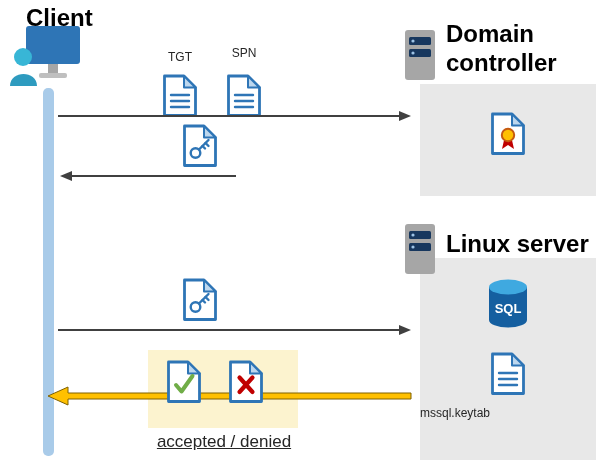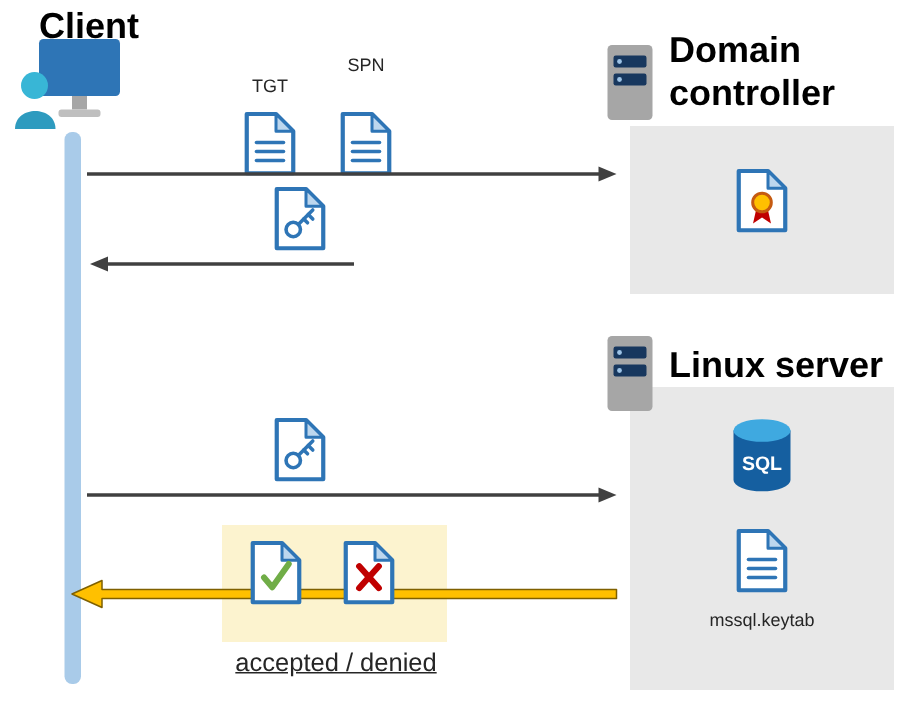--- a/index.html
+++ b/index.html
@@ -93,21 +93,21 @@
   </svg>
 
   <svg class="abs" style="left:490px; top:112px;" width="36" height="44" viewBox="0 0 36 44">
     <path class="doc-page" d="M2.5 2 H22 L33.5 13.5 V41.5 H2.5 Z"></path>
     <path class="doc-fold" d="M22 2 L33.5 13.5 H22 Z"></path>
     <path class="cert-ribbon" d="M14.5 26 L12 37 L18 33 L24 37 L21.5 26 Z"></path>
     <circle class="cert-seal" cx="18" cy="23" r="6.2"></circle>
   </svg>
 
   <div class="abs small-label" style="left:162px; top:50px; width:36px; text-align:center;">TGT</div>
-  <div class="abs small-label" style="left:226px; top:36px; width:36px; text-align:center;">SPN</div>
+  <div class="abs small-label" style="left:226px; top:46px; width:36px; text-align:center;">SPN</div>
 
   <svg class="abs" style="left:162px; top:74px;" width="36" height="44" viewBox="0 0 36 44">
     <path class="doc-page" d="M2.5 2 H22 L33.5 13.5 V41.5 H2.5 Z"></path>
     <path class="doc-fold" d="M22 2 L33.5 13.5 H22 Z"></path>
     <line class="doc-line" x1="9" y1="21" x2="27" y2="21"></line>
     <line class="doc-line" x1="9" y1="27" x2="27" y2="27"></line>
     <line class="doc-line" x1="9" y1="33" x2="27" y2="33"></line>
   </svg>
 
   <svg class="abs" style="left:226px; top:74px;" width="36" height="44" viewBox="0 0 36 44">
@@ -156,21 +156,21 @@
   </svg>
 
   <svg class="abs" style="left:490px; top:352px;" width="36" height="44" viewBox="0 0 36 44">
     <path class="doc-page" d="M2.5 2 H22 L33.5 13.5 V41.5 H2.5 Z"></path>
     <path class="doc-fold" d="M22 2 L33.5 13.5 H22 Z"></path>
     <line class="doc-line" x1="9" y1="21" x2="27" y2="21"></line>
     <line class="doc-line" x1="9" y1="27" x2="27" y2="27"></line>
     <line class="doc-line" x1="9" y1="33" x2="27" y2="33"></line>
   </svg>
 
-  <div class="abs small-label" style="left:420px; top:406px; width:176px; text-align:center;">mssql.keytab</div>
+  <div class="abs small-label" style="left:420px; top:406px; width:176px; text-align:left;">mssql.keytab</div>
 
   <svg class="abs" style="left:182px; top:278px;" width="36" height="44" viewBox="0 0 36 44">
     <path class="doc-page" d="M2.5 2 H22 L33.5 13.5 V41.5 H2.5 Z"></path>
     <path class="doc-fold" d="M22 2 L33.5 13.5 H22 Z"></path>
     <circle class="key-glyph" cx="13.5" cy="29" r="4.8"></circle>
     <path class="key-glyph" d="M17 25.5 L26.5 16"></path>
     <path class="key-glyph" d="M23.5 19 L26.5 22"></path>
     <path class="key-glyph" d="M20.5 22 L23 24.5"></path>
   </svg>
 

